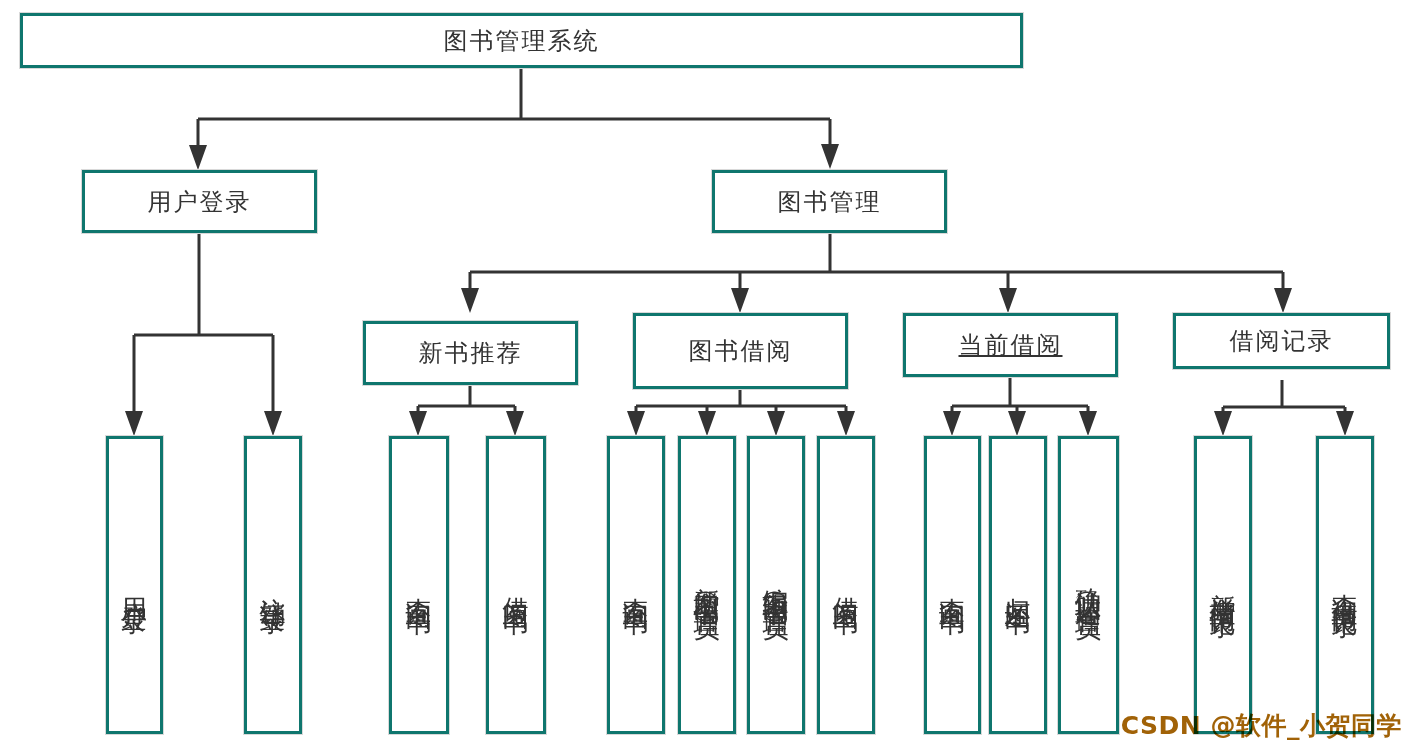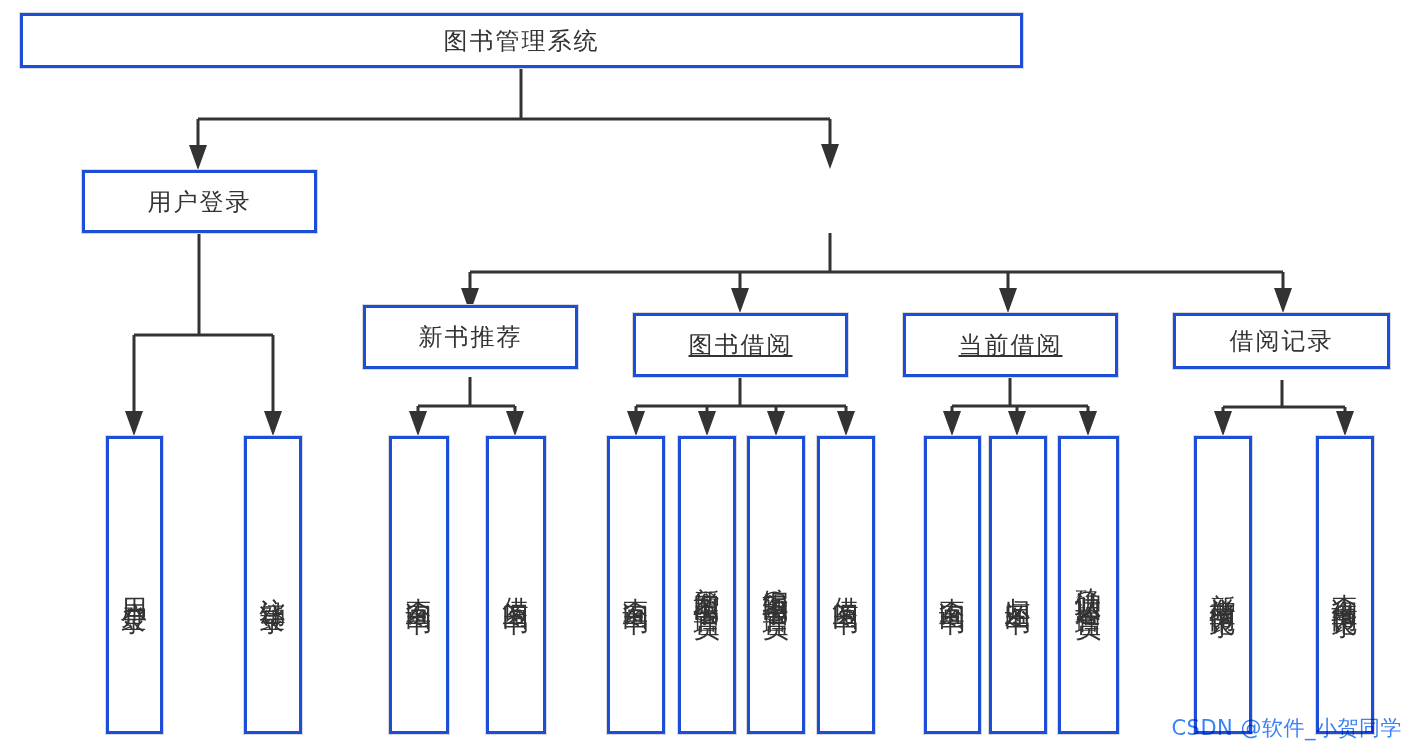--- a/index.html
+++ b/index.html
@@ -21,21 +21,21 @@
     position: absolute;
     left: 0; top: 0;
     width: 1405px;
     height: 747px;
     z-index: 1;
   }
   .hbox, .leaf {
     position: absolute;
     box-sizing: border-box;
     background: #ffffff;
-    border: 3px solid #1d4ed8;
+    border: 3px solid #0f766e;
     color: #333333;
     display: flex;
     align-items: center;
     justify-content: center;
     z-index: 2;
     box-shadow: 0 0 0 1px #d9d9d9;
   }
   .hbox {
     font-size: 24px;
     letter-spacing: 2px;
@@ -46,47 +46,48 @@
     height: 298px;
     writing-mode: vertical-rl;
     text-orientation: mixed;
     font-size: 26px;
     letter-spacing: 4px;
     line-height: 1;
   }
   #root-box   { left: 20px;  top: 13px;  width: 1003px; height: 55px; }
   #l2-0 { left: 82px;  top: 170px; width: 235px; height: 63px; }
   #l2-1 { left: 712px; top: 170px; width: 235px; height: 63px; }
-  #l3-0 { left: 363px; top: 305px; width: 215px; height: 64px; }
-  #l3-1 { left: 633px; top: 313px; width: 215px; height: 64px; text-decoration: underline; }
+  #l3-0 { left: 363px; top: 321px; width: 215px; height: 64px; }
+  #l3-1 { left: 633px; top: 313px; width: 215px; height: 76px; }
   #l3-2 { left: 903px; top: 313px; width: 215px; height: 64px; text-decoration: underline; }
   #l3-3 { left: 1173px; top: 313px; width: 217px; height: 56px; }
   #lf-0  { left: 106px;  width: 57px; }
   #lf-1  { left: 244px;  width: 58px; }
   #lf-2  { left: 389px;  width: 60px; }
   #lf-3  { left: 486px;  width: 60px; }
   #lf-4  { left: 607px;  width: 58px; }
   #lf-5  { left: 678px;  width: 58px; }
   #lf-6  { left: 747px;  width: 58px; }
   #lf-7  { left: 817px;  width: 58px; }
   #lf-8  { left: 924px;  width: 57px; }
   #lf-9  { left: 989px;  width: 58px; }
   #lf-10 { left: 1058px; width: 61px; }
   #lf-11 { left: 1194px; width: 58px; }
   #lf-12 { left: 1316px; width: 58px; }
   #watermark {
     position: absolute;
     right: 3px;
     bottom: 5px;
-    font-size: 21px;
-    color: #3b82f6;
+    font-size: 25px;
+    color: #a16207;
     letter-spacing: 0.5px;
     z-index: 5;
     mix-blend-mode: multiply;
     white-space: nowrap;
+    font-weight: bold;
   }
 </style>
 </head>
 <body>
 
 <div id="canvas">
 
   <svg id="connector-svg" viewBox="0 0 1405 747" xmlns="http://www.w3.org/2000/svg">
     <g fill="none" stroke-width="3" stroke="#333333">
       <path d="M521 68 V119 M198 119 H830 M198 119 V150 M830 119 V149"></path>
@@ -104,20 +105,21 @@
       <path d="M418 436 L409 411 L427 411 Z M515 436 L506 411 L524 411 Z"></path>
       <path d="M636 436 L627 411 L645 411 Z M707 436 L698 411 L716 411 Z M776 436 L767 411 L785 411 Z M846 436 L837 411 L855 411 Z"></path>
       <path d="M952 436 L943 411 L961 411 Z M1017 436 L1008 411 L1026 411 Z M1088 436 L1079 411 L1097 411 Z"></path>
       <path d="M1223 436 L1214 411 L1232 411 Z M1345 436 L1336 411 L1354 411 Z"></path>
     </g>
   </svg>
 
   <div id="root-box" class="hbox">图书管理系统</div>
 
   <div id="l2-0" class="hbox">用户登录</div>
+  <div id="l2-1" class="hbox">图书管理</div>
 
   <div id="l3-0" class="hbox">新书推荐</div>
   <div id="l3-1" class="hbox">图书借阅</div>
   <div id="l3-2" class="hbox">当前借阅</div>
   <div id="l3-3" class="hbox">借阅记录</div>
 
   <div id="lf-0" class="leaf">用户登录</div>
   <div id="lf-1" class="leaf">注销登录</div>
   <div id="lf-2" class="leaf">查询图书</div>
   <div id="lf-3" class="leaf">借阅图书</div>

